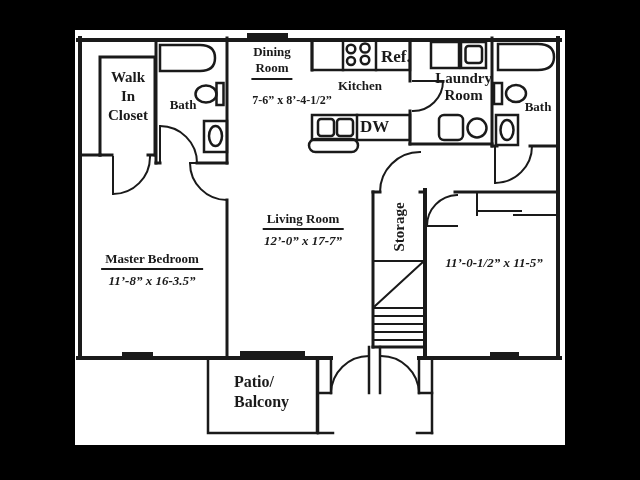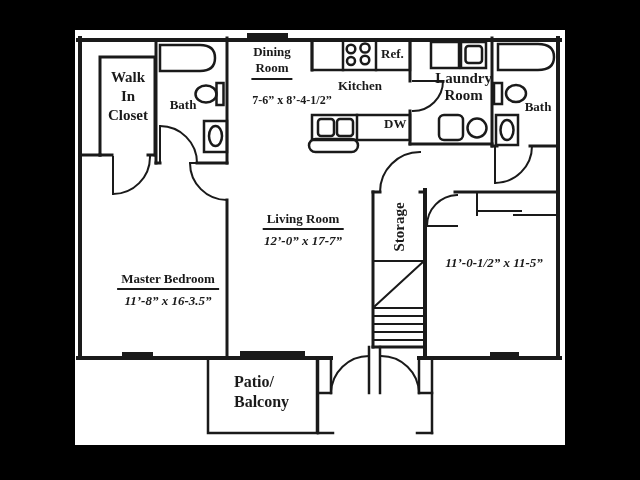--- a/index.html
+++ b/index.html
@@ -4,21 +4,21 @@
 <style>
   html,body{margin:0;padding:0;background:#000;}
   #stage{position:relative;width:640px;height:480px;background:#000;overflow:hidden;
          font-family:"Liberation Serif","DejaVu Serif",serif;color:#1a1a1a;}
   #paper{position:absolute;left:75px;top:30px;width:490px;height:415px;background:#fff;}
   svg{position:absolute;left:0;top:0;}
   .lbl{position:absolute;font-weight:bold;white-space:nowrap;line-height:1.25;}
   .ctr{transform:translateX(-50%);text-align:center;}
   .name{font-size:13px;}
   .small{font-size:15px;}
-  .tiny{font-size:13px;}
+  .tiny{font-size:17px;}
   .dims{font-size:13px;margin-top:3px;font-style:italic;}
   .uline{display:inline-block;border-bottom:2px solid #1a1a1a;padding:0 4px 1px 4px;}
   .rot{transform:translate(-50%,-50%) rotate(-90deg);transform-origin:center;}
   .rightal{text-align:center;transform:translateX(-100%);}
 </style>
 </head>
 <body>
 
 <div id="stage">
   <div id="paper"></div>
@@ -176,37 +176,37 @@
 
   <div class="lbl ctr name" style="left:272px;top:44px;">
     <div>Dining</div>
     <div><span class="uline">Room</span></div>
   </div>
   <div class="lbl ctr" style="left:268px;top:93px;font-size:12px;padding-left:48px;">7-6” x 8’-4-1/2”</div>
 
   <div class="lbl ctr name" style="left:360px;top:78px;">Kitchen</div>
 
   <div class="lbl tiny" style="left:381px;top:46px;">Ref.</div>
-  <div class="lbl tiny" style="left:360px;top:116px;padding-left:24px;">DW</div>
+  <div class="lbl tiny" style="left:360px;top:116px;">DW</div>
 
   <div class="lbl rightal small" style="left:492px;top:70px;line-height:1.15;">
     <div>Laundry</div>
     <div>Room</div>
   </div>
 
   <div class="lbl ctr name" style="left:538px;top:99px;">Bath</div>
 
   <div class="lbl ctr" style="left:303px;top:208px;">
     <span class="uline name">Living Room</span>
     <div class="dims">12’-0” x 17-7”</div>
   </div>
 
   <div class="lbl rot small" style="left:399px;top:227px;">Storage</div>
 
-  <div class="lbl ctr" style="left:152px;top:268px;margin-left:16px;">
+  <div class="lbl ctr" style="left:152px;top:248px;">
     <span class="uline name">Master Bedroom</span>
     <div class="dims">11’-8” x 16-3.5”</div>
   </div>
 
   <div class="lbl ctr" style="left:494px;top:252px;">
     <div class="dims">11’-0-1/2” x 11-5”</div>
   </div>
 
   <div class="lbl" style="left:234px;top:372px;font-size:16px;line-height:1.25;">
     <div>Patio/</div>

